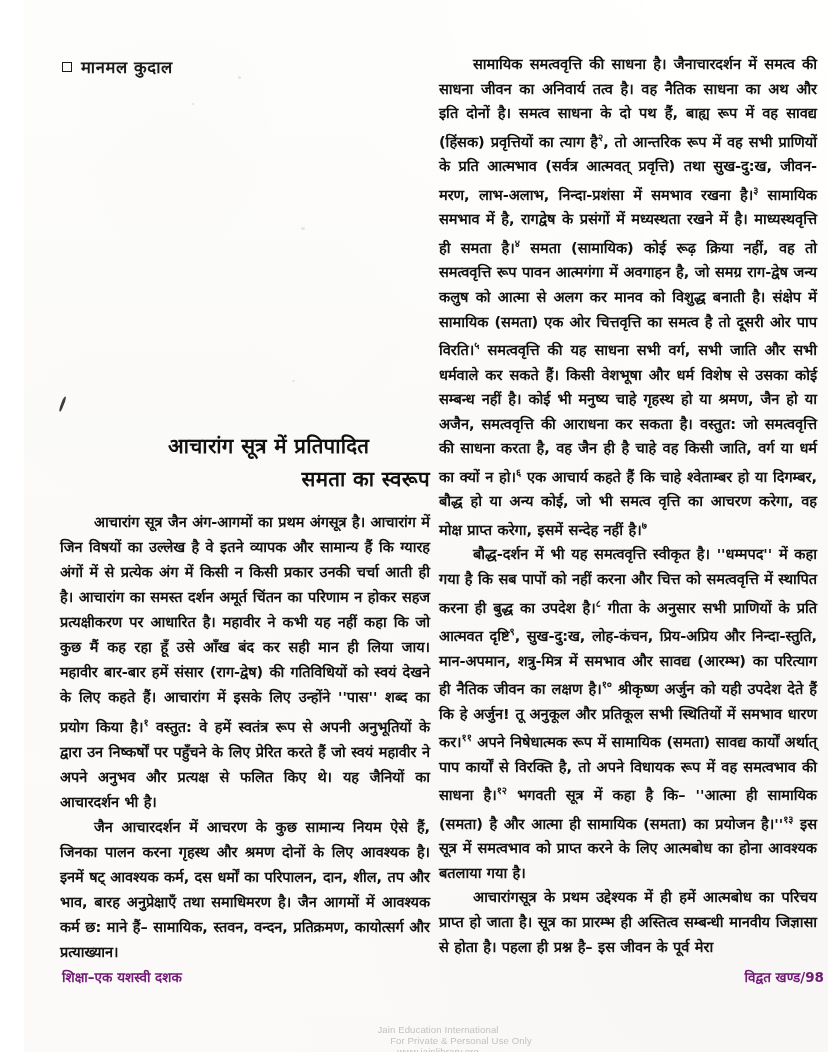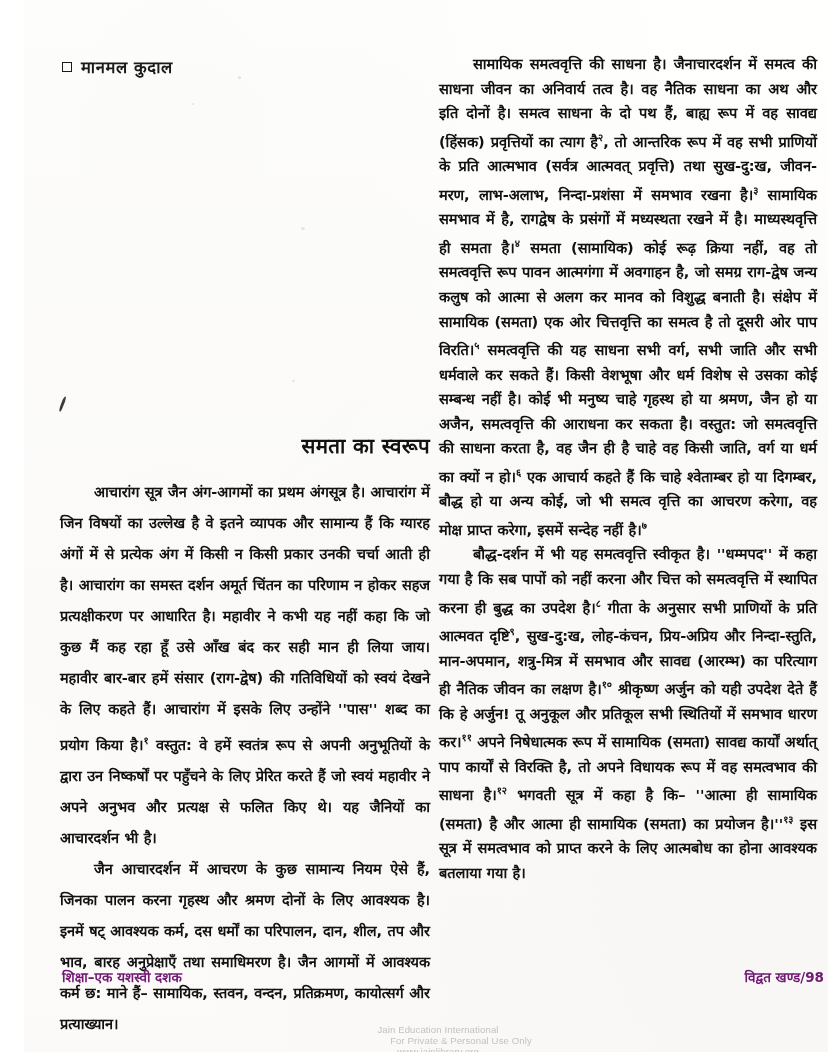--- a/index.html
+++ b/index.html
@@ -73,21 +73,21 @@
     color: #111;
   }
   .art-title .l1 { display: block; text-align: left; padding-left: 108px; }
   .art-title .l2 { display: block; text-align: right; padding-left: 148px; }
 
   p.body {
     margin: 0 0 0 0;
     text-indent: 34px;
     font-family: "DejaVu Sans", sans-serif;
     font-size: 14.5px;
-    line-height: 31px;
+    line-height: 25px;
     font-weight: 600;
     letter-spacing: -0.05px;
     word-spacing: 0.4px;
     text-align: justify;
   }
   p.body + p.body { margin-top: 0; }
 
   .col-right p.body {
     font-size: 14.6px;
     line-height: 24.6px;
@@ -165,33 +165,35 @@
 
   <span class="ink-mark"></span>
   <span class="speck s1"></span>
   <span class="speck s2"></span>
   <span class="speck s3"></span>
   <span class="speck s4"></span>
   <span class="speck s5"></span>
 
   <div class="col col-left">
     <h1 class="art-title">
+      <span class="l1">आचारांग सूत्र में प्रतिपादित</span>
       <span class="l2">समता का स्वरूप</span>
     </h1>
 
     <p class="body"><span>आचारांग सूत्र जैन अंग-आगमों का प्रथम अंगसूत्र है। आचारांग में जिन विषयों का उल्लेख है वे इतने व्यापक और सामान्य हैं कि ग्यारह अंगों में से प्रत्येक अंग में किसी न किसी प्रकार उनकी चर्चा आती ही है। आचारांग का समस्त दर्शन अमूर्त चिंतन का परिणाम न होकर सहज प्रत्यक्षीकरण पर आधारित है। महावीर ने कभी यह नहीं कहा कि जो कुछ मैं कह रहा हूँ उसे आँख बंद कर सही मान ही लिया जाय। महावीर बार-बार हमें संसार (राग-द्वेष) की गतिविधियों को स्वयं देखने के लिए कहते हैं। आचारांग में इसके लिए उन्होंने ''पास'' शब्द का प्रयोग किया है।</span><sup class="note">१</sup> <span>वस्तुत: वे हमें स्वतंत्र रूप से अपनी अनुभूतियों के द्वारा उन निष्कर्षों पर पहुँचने के लिए प्रेरित करते हैं जो स्वयं महावीर ने अपने अनुभव और प्रत्यक्ष से फलित किए थे। यह जैनियों का आचारदर्शन भी है।</span></p>
 
     <p class="body"><span>जैन आचारदर्शन में आचरण के कुछ सामान्य नियम ऐसे हैं, जिनका पालन करना गृहस्थ और श्रमण दोनों के लिए आवश्यक है। इनमें षट् आवश्यक कर्म, दस धर्मों का परिपालन, दान, शील, तप और भाव, बारह अनुप्रेक्षाएँ तथा समाधिमरण है। जैन आगमों में आवश्यक कर्म छ: माने हैं– सामायिक, स्तवन, वन्दन, प्रतिक्रमण, कायोत्सर्ग और प्रत्याख्यान।</span></p>
   </div>
 
   <div class="col col-right">
     <p class="body"><span>सामायिक समत्ववृत्ति की साधना है। जैनाचारदर्शन में समत्व की साधना जीवन का अनिवार्य तत्व है। वह नैतिक साधना का अथ और इति दोनों है। समत्व साधना के दो पथ हैं, बाह्य रूप में वह सावद्य (हिंसक) प्रवृत्तियों का त्याग है</span><sup class="note">२</sup><span>, तो आन्तरिक रूप में वह सभी प्राणियों के प्रति आत्मभाव (सर्वत्र आत्मवत् प्रवृत्ति) तथा सुख-दु:ख, जीवन-मरण, लाभ-अलाभ, निन्दा-प्रशंसा में समभाव रखना है।</span><sup class="note">३</sup><span> सामायिक समभाव में है, रागद्वेष के प्रसंगों में मध्यस्थता रखने में है। माध्यस्थवृत्ति ही समता है।</span><sup class="note">४</sup><span> समता (सामायिक) कोई रूढ़ क्रिया नहीं, वह तो समत्ववृत्ति रूप पावन आत्मगंगा में अवगाहन है, जो समग्र राग-द्वेष जन्य कलुष को आत्मा से अलग कर मानव को विशुद्ध बनाती है। संक्षेप में सामायिक (समता) एक ओर चित्तवृत्ति का समत्व है तो दूसरी ओर पाप विरति।</span><sup class="note">५</sup><span> समत्ववृत्ति की यह साधना सभी वर्ग, सभी जाति और सभी धर्मवाले कर सकते हैं। किसी वेशभूषा और धर्म विशेष से उसका कोई सम्बन्ध नहीं है। कोई भी मनुष्य चाहे गृहस्थ हो या श्रमण, जैन हो या अजैन, समत्ववृत्ति की आराधना कर सकता है। वस्तुत: जो समत्ववृत्ति की साधना करता है, वह जैन ही है चाहे वह किसी जाति, वर्ग या धर्म का क्यों न हो।</span><sup class="note">६</sup><span> एक आचार्य कहते हैं कि चाहे श्वेताम्बर हो या दिगम्बर, बौद्ध हो या अन्य कोई, जो भी समत्व वृत्ति का आचरण करेगा, वह मोक्ष प्राप्त करेगा, इसमें सन्देह नहीं है।</span><sup class="note">७</sup></p>
 
     <p class="body"><span>बौद्ध-दर्शन में भी यह समत्ववृत्ति स्वीकृत है। ''धम्मपद'' में कहा गया है कि सब पापों को नहीं करना और चित्त को समत्ववृत्ति में स्थापित करना ही बुद्ध का उपदेश है।</span><sup class="note">८</sup><span> गीता के अनुसार सभी प्राणियों के प्रति आत्मवत दृष्टि</span><sup class="note">९</sup><span>, सुख-दु:ख, लोह-कंचन, प्रिय-अप्रिय और निन्दा-स्तुति, मान-अपमान, शत्रु-मित्र में समभाव और सावद्य (आरम्भ) का परित्याग ही नैतिक जीवन का लक्षण है।</span><sup class="note">१०</sup><span> श्रीकृष्ण अर्जुन को यही उपदेश देते हैं कि हे अर्जुन! तू अनुकूल और प्रतिकूल सभी स्थितियों में समभाव धारण कर।</span><sup class="note">११</sup><span> अपने निषेधात्मक रूप में सामायिक (समता) सावद्य कार्यों अर्थात् पाप कार्यों से विरक्ति है, तो अपने विधायक रूप में वह समत्वभाव की साधना है।</span><sup class="note">१२</sup><span> भगवती सूत्र में कहा है कि– ''आत्मा ही सामायिक (समता) है और आत्मा ही सामायिक (समता) का प्रयोजन है।''</span><sup class="note">१३</sup><span> इस सूत्र में समत्वभाव को प्राप्त करने के लिए आत्मबोध का होना आवश्यक बतलाया गया है।</span></p>
 
+    <p class="body"><span>आचारांगसूत्र के प्रथम उद्देश्यक में ही हमें आत्मबोध का परिचय प्राप्त हो जाता है। सूत्र का प्रारम्भ ही अस्तित्व सम्बन्धी मानवीय जिज्ञासा से होता है। पहला ही प्रश्न है– इस जीवन के पूर्व मेरा</span></p>
   </div>
 
   <div class="footer">
     <span>शिक्षा–एक यशस्वी दशक</span>
     <span>विद्वत खण्ड/98</span>
   </div>
 
   <div class="watermark">
     <span>Jain Education International</span>
     <span class="wm-center">For Private &amp; Personal Use Only</span>

